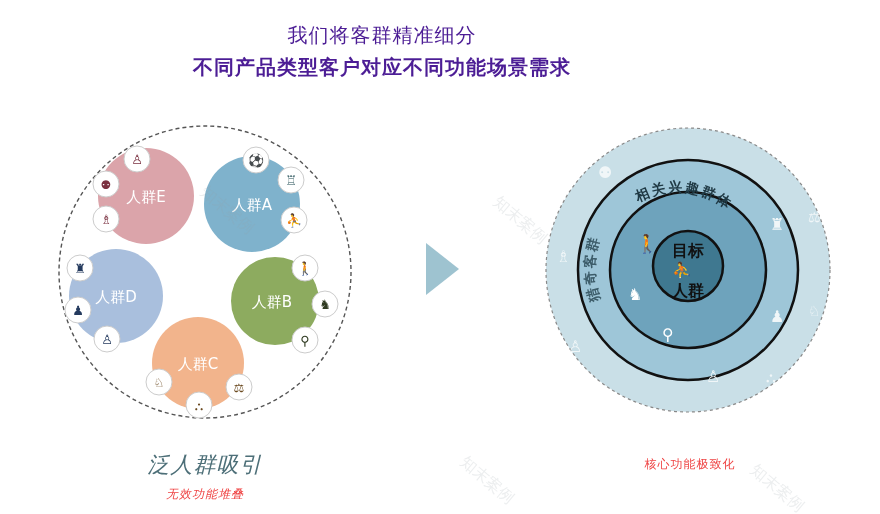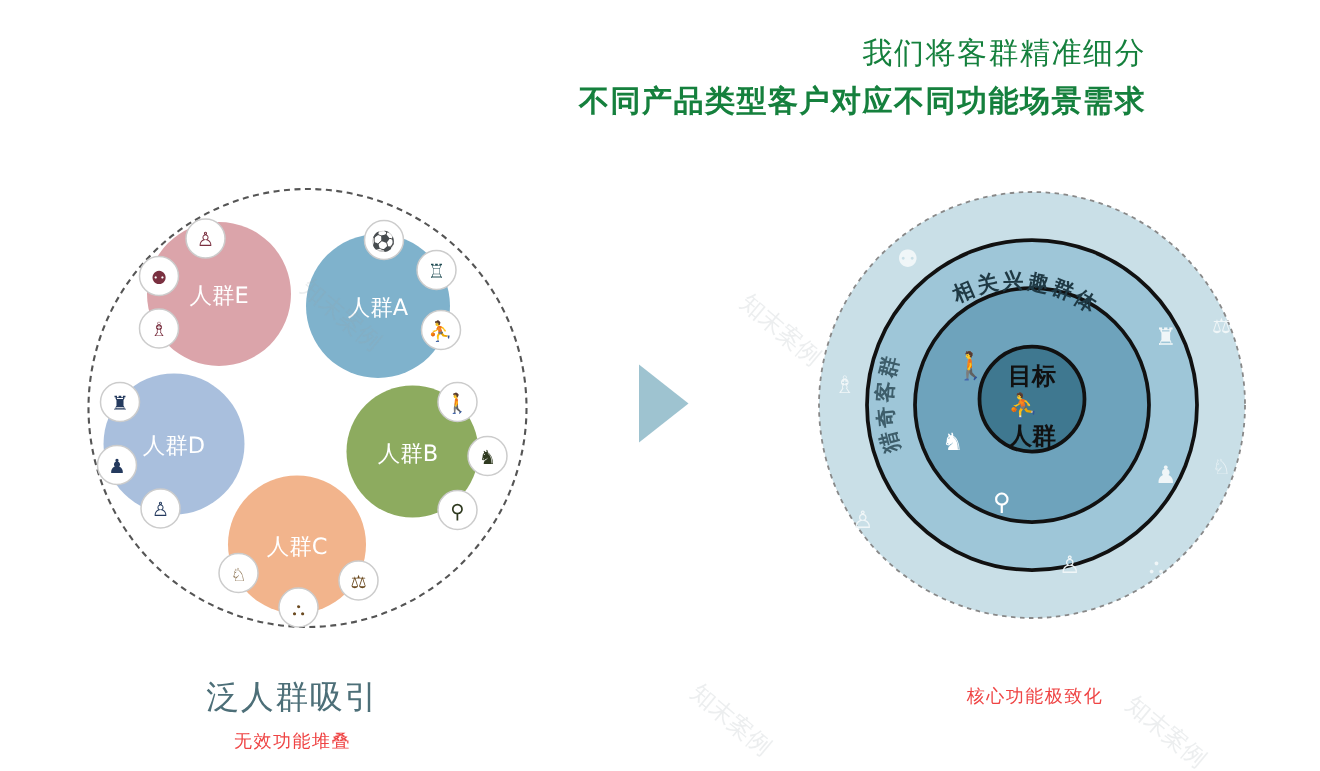--- a/index.html
+++ b/index.html
@@ -1,18 +1,18 @@
 <!DOCTYPE html>
 <html><head>
 <meta charset="utf-8">
 <style>
   html, body { margin: 0; padding: 0; background: #ffffff; }
   body { width: 880px; height: 514px; position: relative; overflow: hidden;
          font-family: "DejaVu Sans", "Liberation Sans", sans-serif; }
-  .title { position: absolute; left: 0; width: 764px; text-align: right; color: #15803d; }
+  .title { position: absolute; left: 0; width: 764px; text-align: center; color: #4c1d95; }
   .t1 { top: 22px; font-size: 20px; letter-spacing: 1px; }
   .t2 { top: 54px; font-size: 20px; letter-spacing: 1px; font-weight: bold; }
   svg.diagram { position: absolute; left: 0; top: 0; }
   .cap { position: absolute; text-align: center; color: #4d6f78; }
   .cap .main { font-size: 22px; letter-spacing: 1px; }
   .cap .sub { font-size: 12px; margin-top: 6px; color: #ef4444; letter-spacing: 1px; }
   .wm { position: absolute; color: rgba(150,160,165,0.18); font-size: 16px; transform: rotate(40deg); }
 </style>
 </head>
 <body>
@@ -116,19 +116,19 @@
     <text x="808" y="316" font-size="14" fill="#f0f6f8">♘</text>
     <text x="766" y="382" font-size="14" fill="#f0f6f8">⛬</text>
   </g>
 </svg>
 
 <div class="wm" style="left:195px;top:200px;">知末案例</div>
 <div class="wm" style="left:488px;top:210px;">知末案例</div>
 <div class="wm" style="left:455px;top:470px;">知末案例</div>
 <div class="wm" style="left:745px;top:478px;">知末案例</div>
 
-<div class="cap" style="left:100px;top:450px;width:190px;">
+<div class="cap" style="left:110px;top:450px;width:190px;font-style:italic;">
   <div class="main">泛人群吸引</div>
   <div class="sub">无效功能堆叠</div>
 </div>
 <div class="cap" style="left:590px;top:450px;width:200px;">
   <div class="sub">核心功能极致化</div>
 </div>
 
 </body></html>

